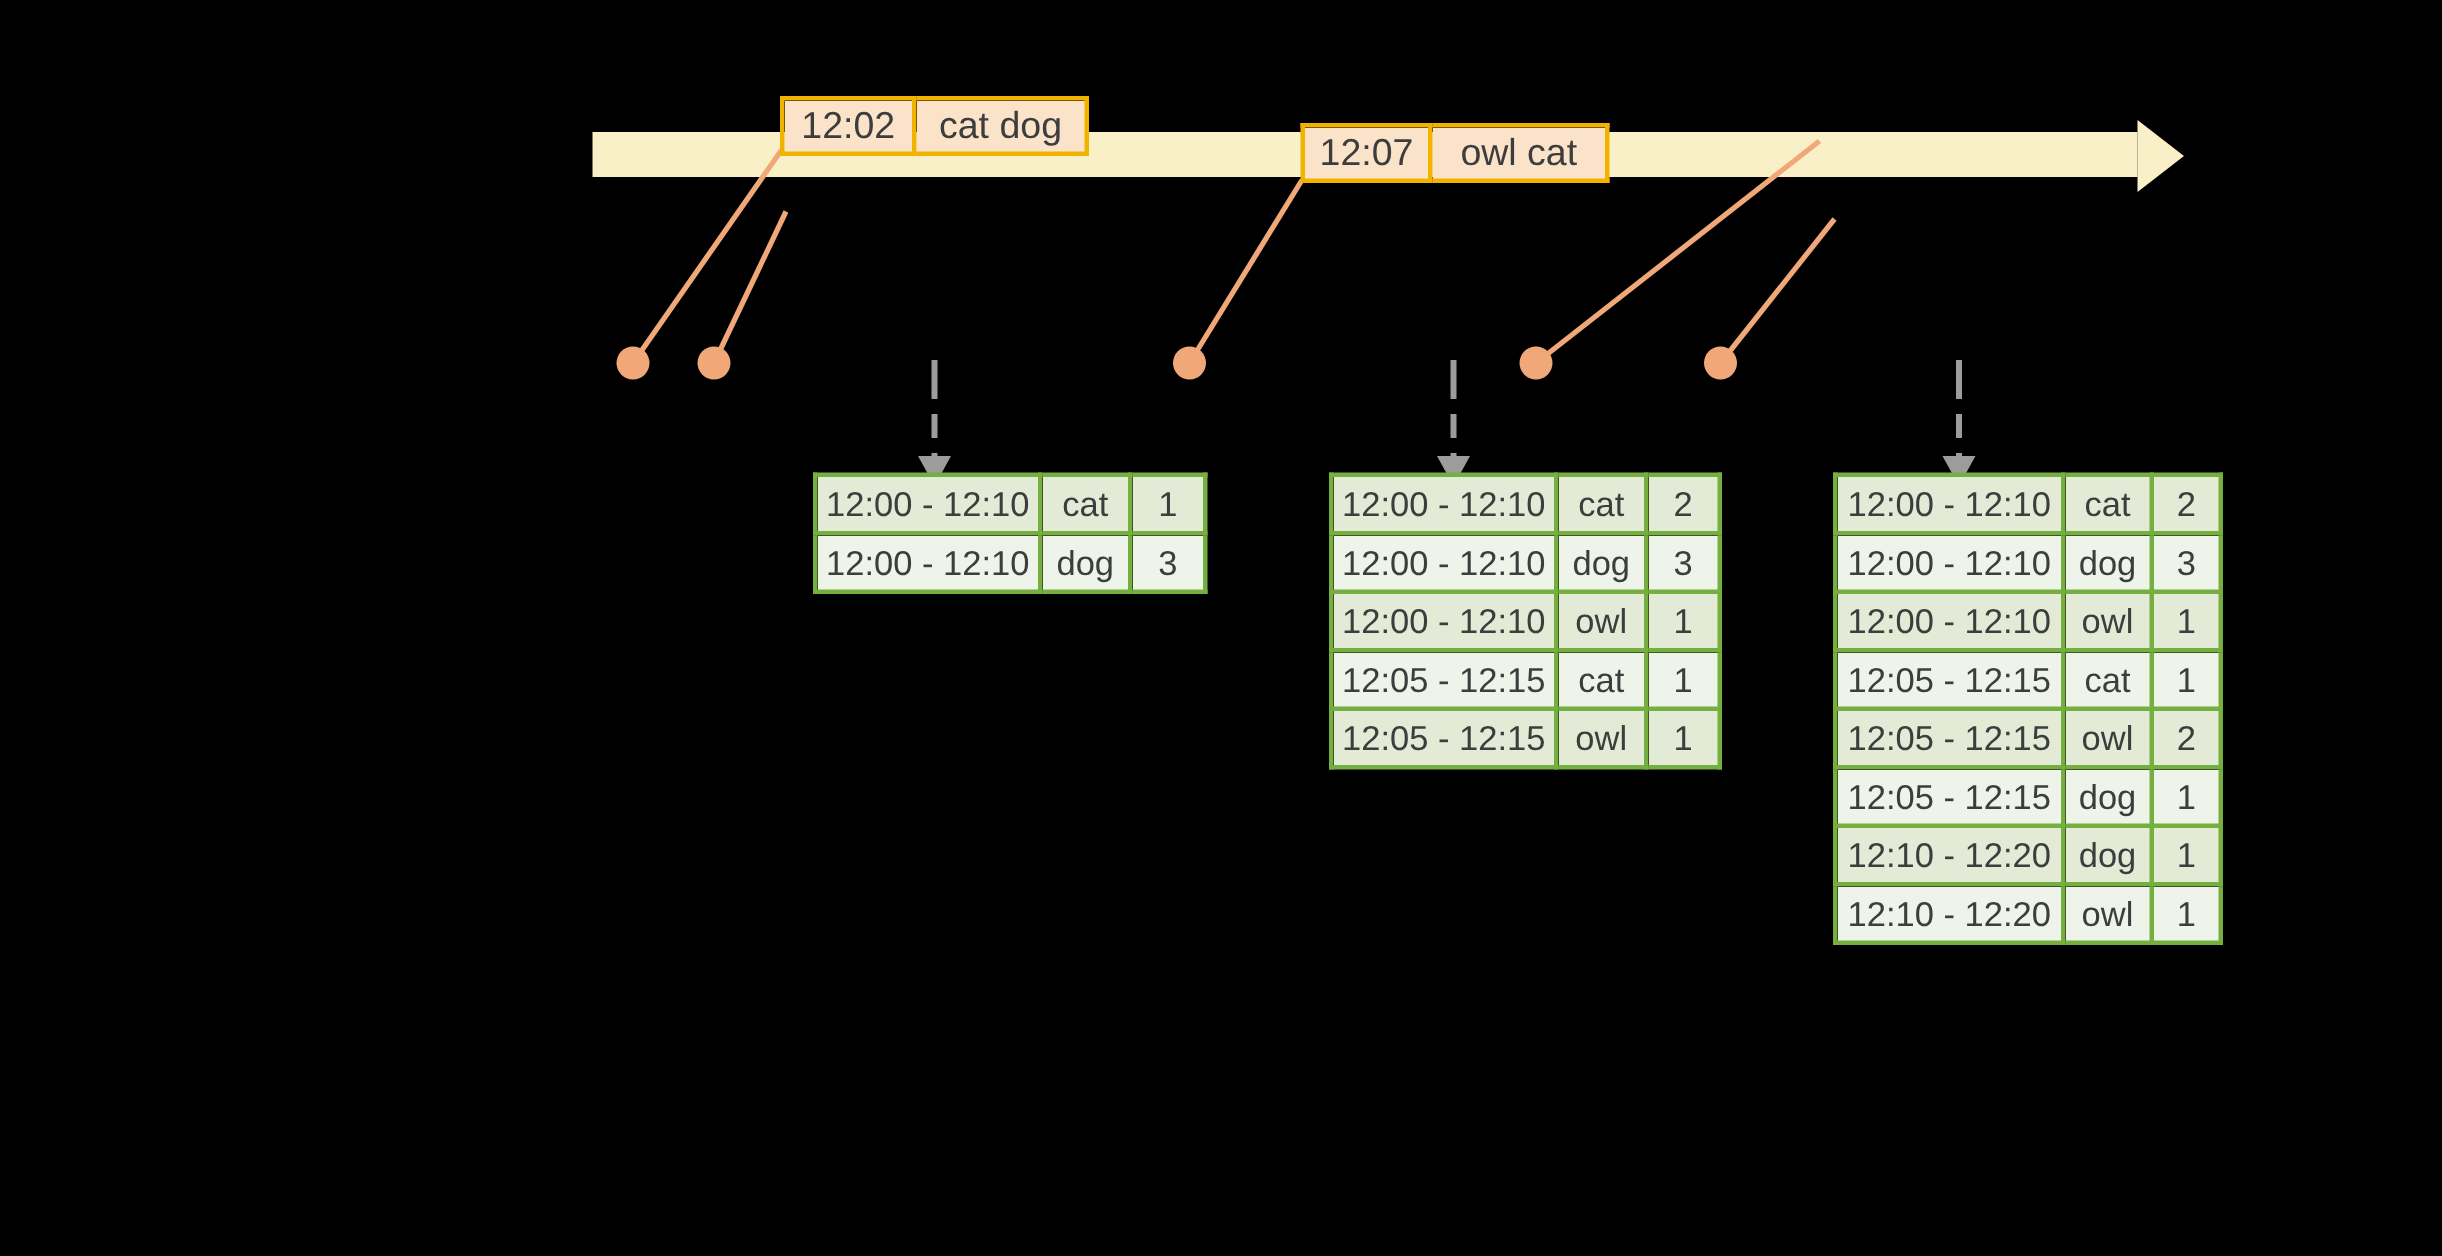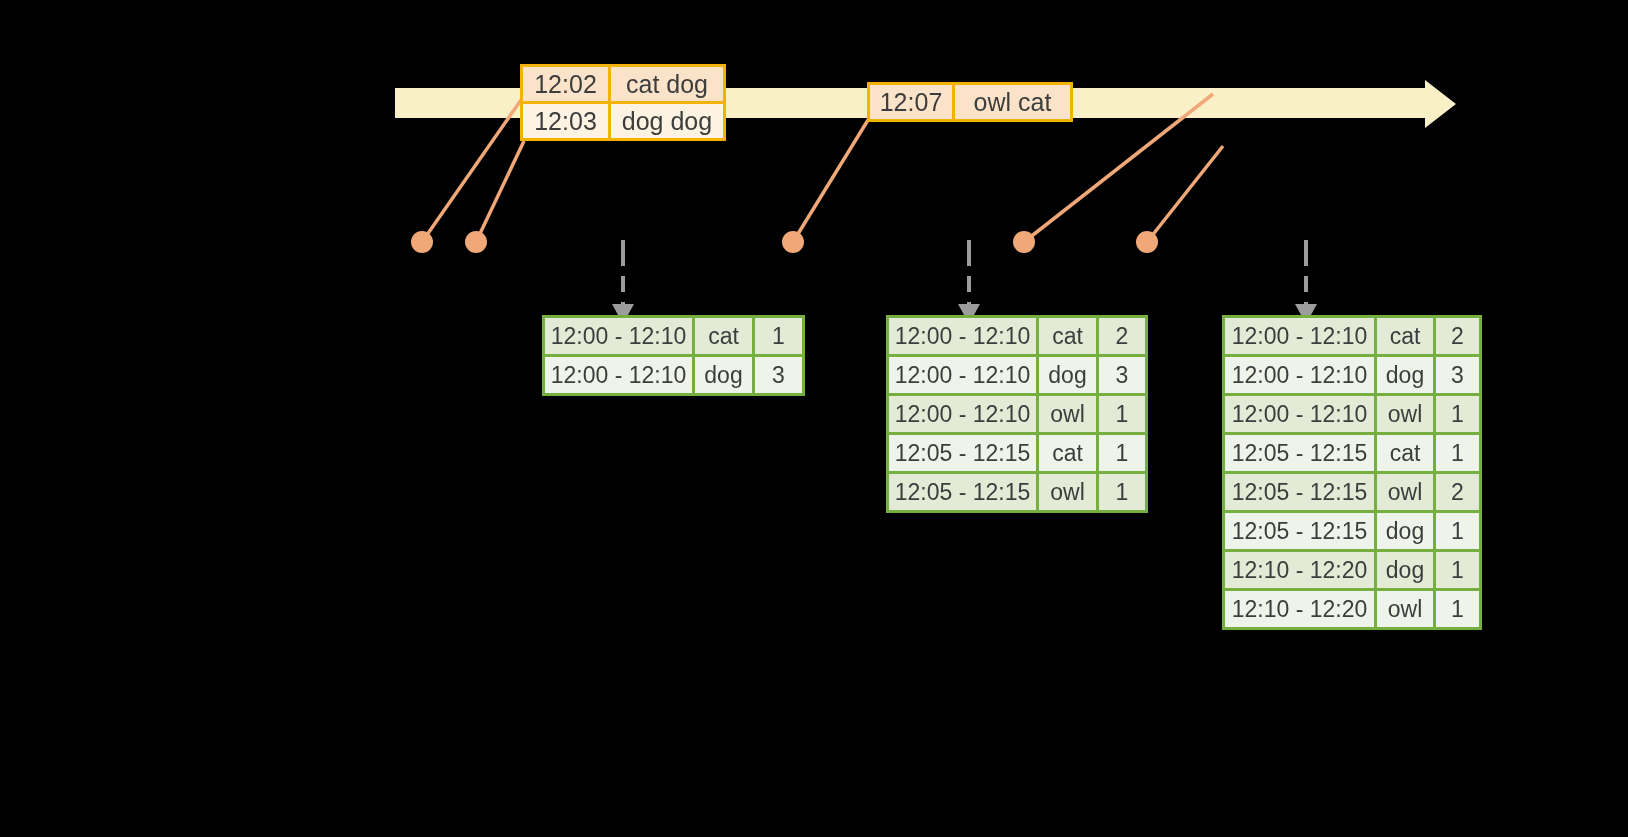--- a/index.html
+++ b/index.html
@@ -86,24 +86,20 @@
   <table id="event-t1" class="event">
     <colgroup>
         <col style="width:88px">
         <col style="width:115px">
       </colgroup>
     <tbody>
         <tr>
       <td>12:02</td>
       <td>cat dog</td>
     </tr>
-    <tr>
-      <td>12:03</td>
-      <td>dog dog</td>
-    </tr>
   </tbody>
     </table>
 
   <table id="event-t2" class="event">
     <colgroup>
         <col style="width:85px">
         <col style="width:118px">
       </colgroup>
     <tbody>
         <tr>

